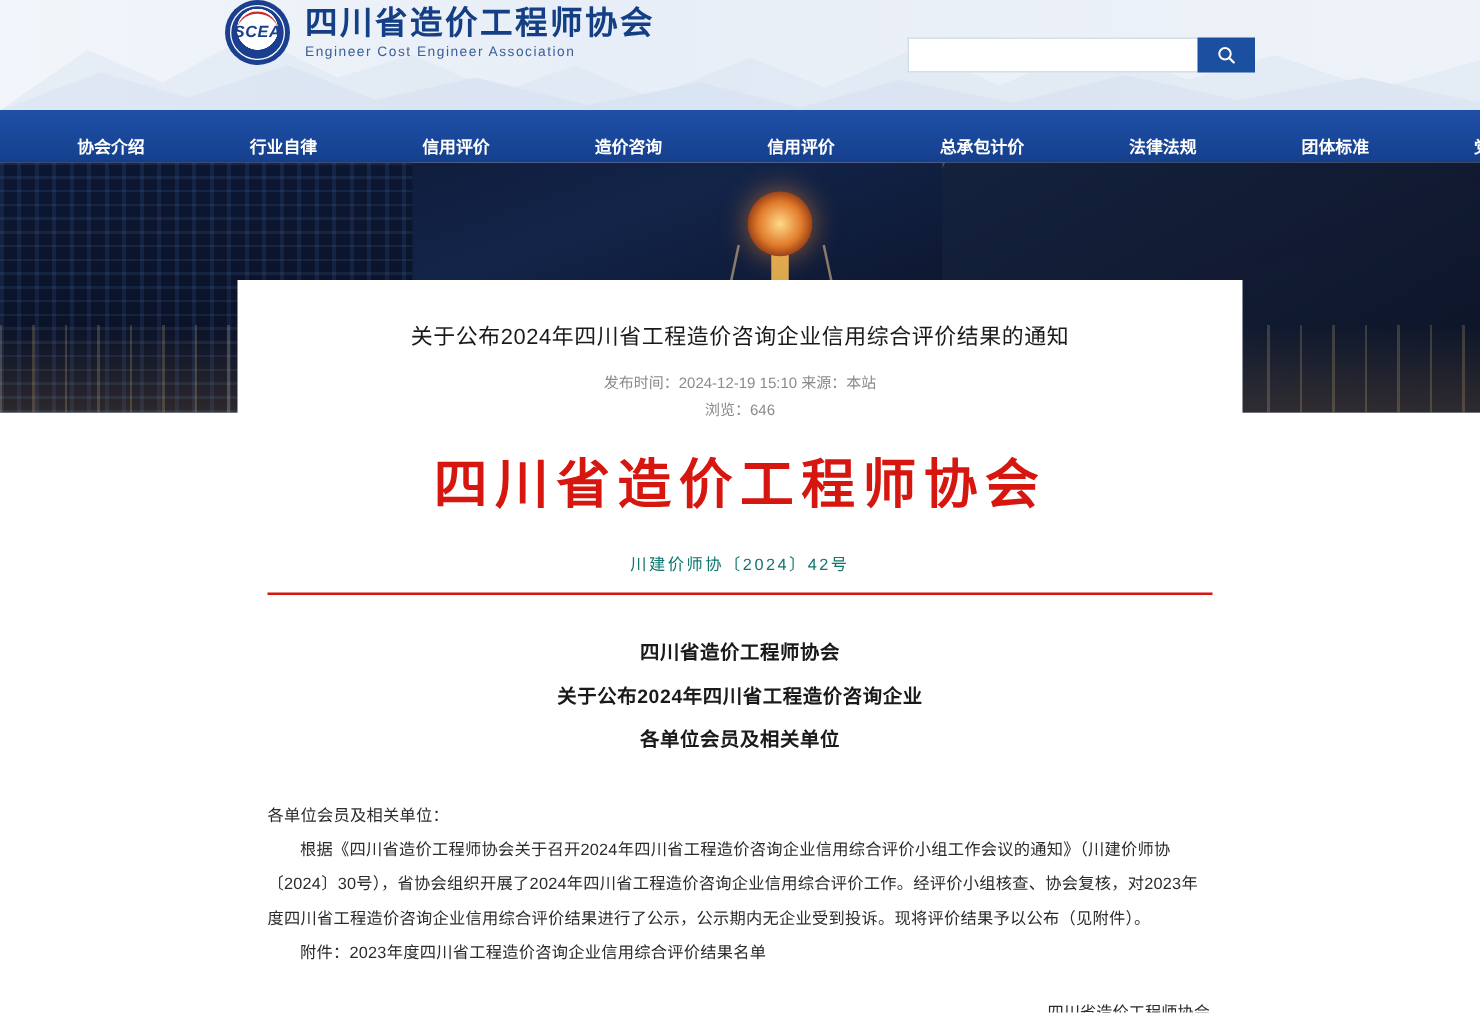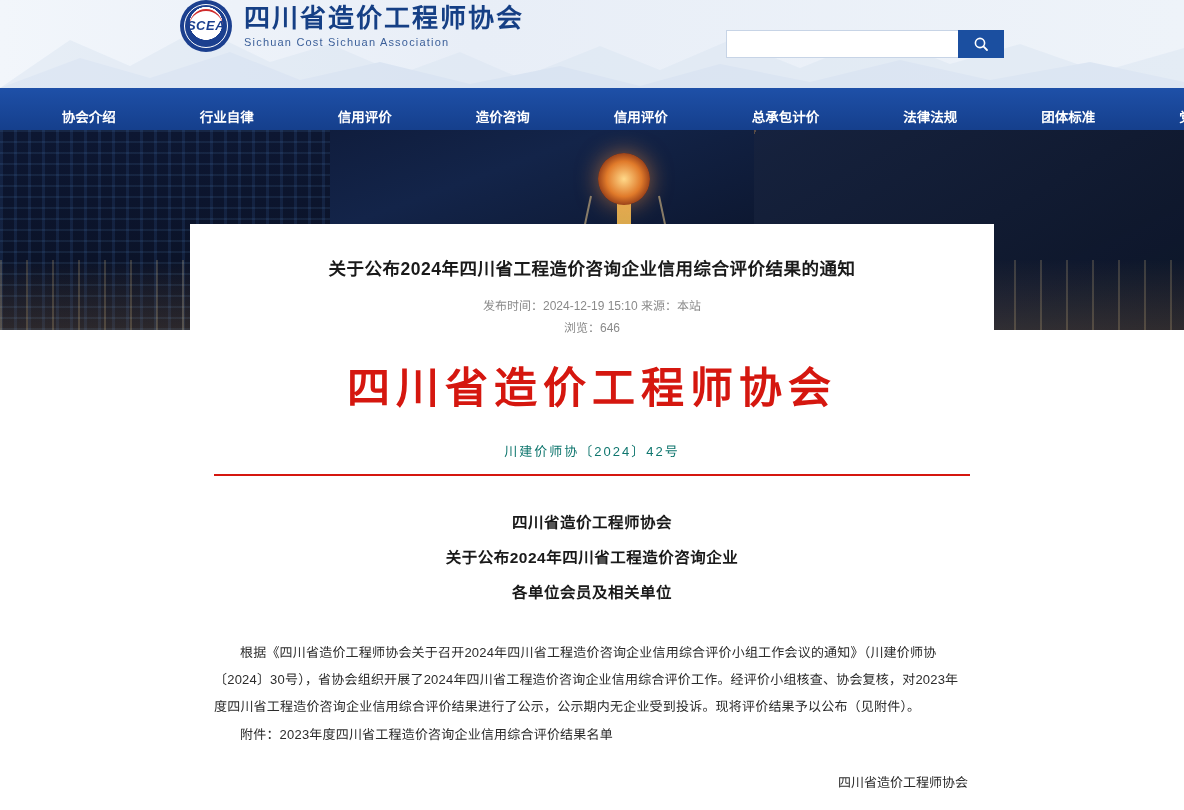--- a/index.html
+++ b/index.html
@@ -172,21 +172,21 @@
     left: 190px; top: -106px;
     width: 804px;
     min-height: 620px;
     background: #ffffff;
     padding: 26px 24px 30px 24px;
     box-shadow: 0 0 0 rgba(0,0,0,0);
   }
   .doc-title {
     text-align: center;
     font-size: 17.5px;
-    font-weight: bold;
+    font-weight: normal;
     color: #1a1a1a;
     letter-spacing: 0.5px;
     margin: 6px 0 14px 0;
     line-height: 1.5;
   }
   .doc-meta {
     text-align: center;
     font-size: 12px;
     color: #8a8a8a;
     line-height: 1.8;
@@ -250,21 +250,21 @@
   </svg>
   <div class="header-inner">
     <div class="logo-block">
       <div class="logo-mark">
         <div class="ring"></div>
         <div class="arc"></div>
         <div class="sea">SCEA</div>
       </div>
       <div class="logo-text">
         <div class="logo-cn">四川省造价工程师协会</div>
-        <div class="logo-en">Sichuan Cost Sichuan Association</div>
+        <div class="logo-en">Engineer Cost Engineer Association</div>
       </div>
     </div>
 
     <div class="search-wrap">
       <input class="search-input" type="text" value="" placeholder="" style="">
       <button class="search-btn">
         <svg width="16" height="16" viewBox="0 0 16 16">
           <circle cx="7" cy="7" r="4.6" fill="none" stroke="#ffffff" stroke-width="1.6"></circle>
           <line x1="10.4" y1="10.4" x2="14" y2="14" stroke="#ffffff" stroke-width="1.8" stroke-linecap="round"></line>
         </svg>
@@ -314,20 +314,21 @@
     <div class="docnum">川建价师协〔2024〕42号</div>
     <div class="red-rule"></div>
 
     <div class="subtitle">
       <div>四川省造价工程师协会</div>
       <div>关于公布2024年四川省工程造价咨询企业</div>
       <div>各单位会员及相关单位</div>
     </div>
 
     <div class="body-text">
+      <p>各单位会员及相关单位：</p>
       <p class="indent">根据《四川省造价工程师协会关于召开2024年四川省工程造价咨询企业信用综合评价小组工作会议的通知》（川建价师协〔2024〕30号），省协会组织开展了2024年四川省工程造价咨询企业信用综合评价工作。经评价小组核查、协会复核，对2023年度四川省工程造价咨询企业信用综合评价结果进行了公示，公示期内无企业受到投诉。现将评价结果予以公布（见附件）。</p>
       <p class="indent">附件：2023年度四川省工程造价咨询企业信用综合评价结果名单</p>
     </div>
 
     <div class="sign">
       <div>四川省造价工程师协会</div>
 
     </div>
 
   </div>

